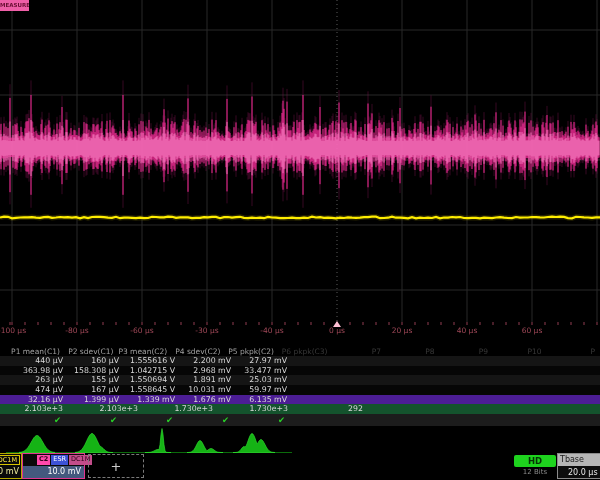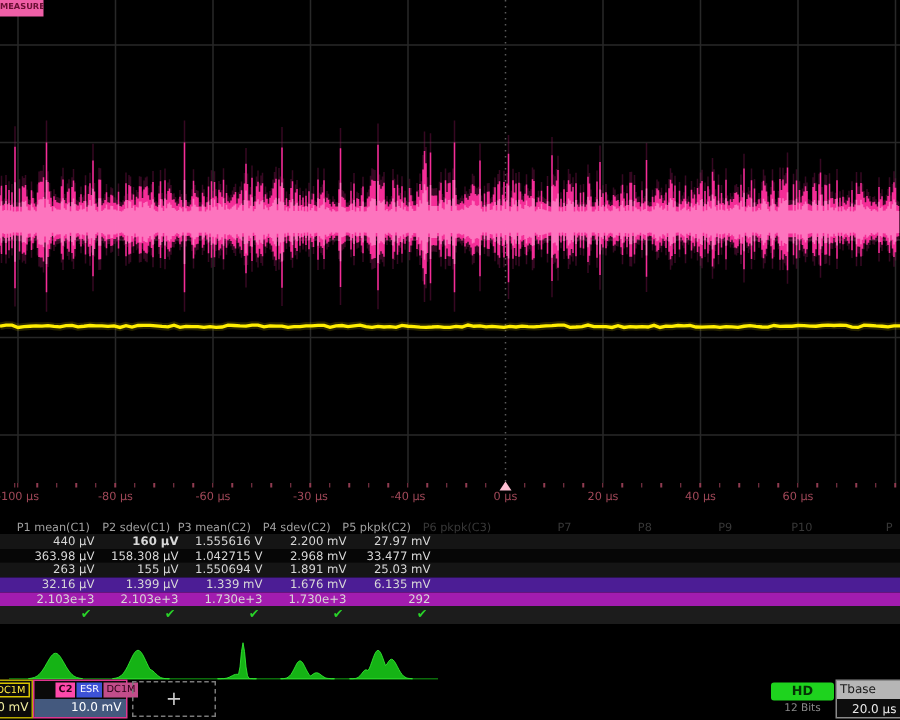--- a/index.html
+++ b/index.html
@@ -118,47 +118,54 @@
         <div class="cell" style="width: 56px;">P5 pkpk(C2)</div>
         <div class="cell dim" style="width: 56px;">P6 pkpk(C3)</div>
         <div class="cell dim" style="width: 56px;">P7</div>
         <div class="cell dim" style="width: 56px;">P8</div>
         <div class="cell dim" style="width: 56px;">P9</div>
         <div class="cell dim" style="width: 56px;">P10</div>
         <div class="cell dim" style="width: 56px;">P</div>
       </div>
       <div class="mrow mdata" style="background: rgb(21, 21, 21);">
         <div class="cell" style="width: 68px;">440 µV</div>
-        <div class="cell" style="width: 56px; font-weight: bold;">160 µV</div>
+        <div class="cell" style="width: 56px;">160 µV</div>
         <div class="cell" style="width: 56px;">1.555616 V</div>
         <div class="cell" style="width: 56px;">2.200 mV</div>
         <div class="cell" style="width: 56px;">27.97 mV</div>
       </div>
       <div class="mrow mdata" style="background: rgb(6, 6, 6);">
         <div class="cell" style="width: 68px;">363.98 µV</div>
         <div class="cell" style="width: 56px;">158.308 µV</div>
         <div class="cell" style="width: 56px;">1.042715 V</div>
         <div class="cell" style="width: 56px;">2.968 mV</div>
         <div class="cell" style="width: 56px;">33.477 mV</div>
       </div>
       <div class="mrow mdata" style="background: rgb(21, 21, 21);">
         <div class="cell" style="width: 68px;">263 µV</div>
         <div class="cell" style="width: 56px;">155 µV</div>
         <div class="cell" style="width: 56px;">1.550694 V</div>
         <div class="cell" style="width: 56px;">1.891 mV</div>
         <div class="cell" style="width: 56px;">25.03 mV</div>
       </div>
+      <div class="mrow mdata" style="background: rgb(6, 6, 6);">
+        <div class="cell" style="width: 68px;">474 µV</div>
+        <div class="cell" style="width: 56px;">167 µV</div>
+        <div class="cell" style="width: 56px;">1.558645 V</div>
+        <div class="cell" style="width: 56px;">10.031 mV</div>
+        <div class="cell" style="width: 56px;">59.97 mV</div>
+      </div>
       <div class="mrow mdata" style="background: #4c1d95;">
         <div class="cell" style="width: 68px;">32.16 µV</div>
         <div class="cell" style="width: 56px;">1.399 µV</div>
         <div class="cell" style="width: 56px;">1.339 mV</div>
         <div class="cell" style="width: 56px;">1.676 mV</div>
         <div class="cell" style="width: 56px;">6.135 mV</div>
       </div>
-      <div class="mrow mdata" style="background: #a21caf;">
+      <div class="mrow mdata" style="background: #14532d; gap: 19px;">
         <div class="cell" style="width: 68px;">2.103e+3</div>
         <div class="cell" style="width: 56px;">2.103e+3</div>
         <div class="cell" style="width: 56px;">1.730e+3</div>
         <div class="cell" style="width: 56px;">1.730e+3</div>
         <div class="cell" style="width: 56px;">292</div>
       </div>
       <div class="mrow mstatus">
         <div class="cell" style="width: 68px;">✔</div>
         <div class="cell" style="width: 56px;">✔</div>
         <div class="cell" style="width: 56px;">✔</div>

